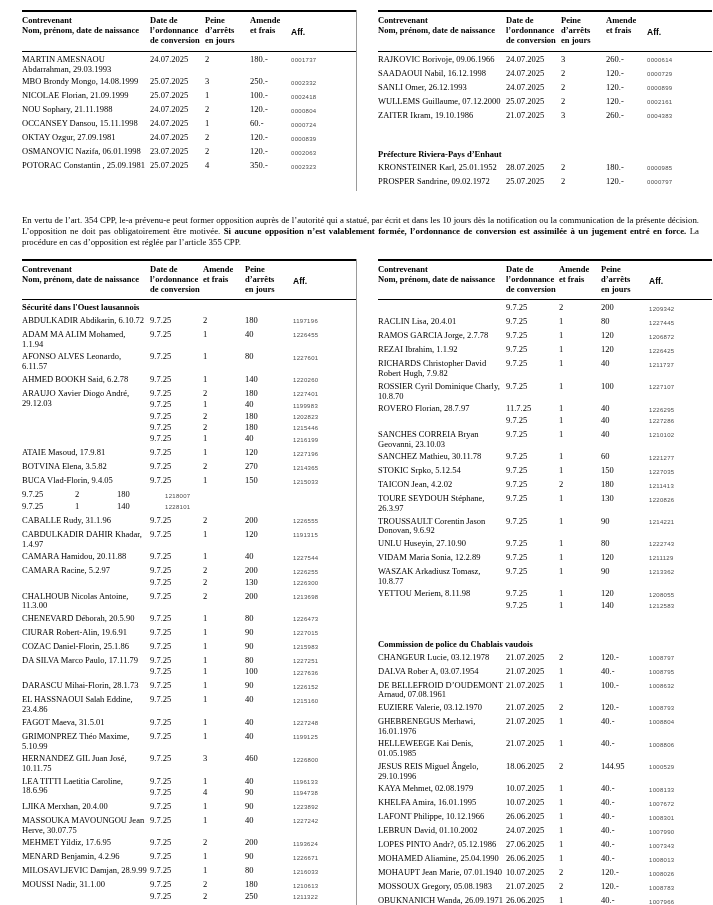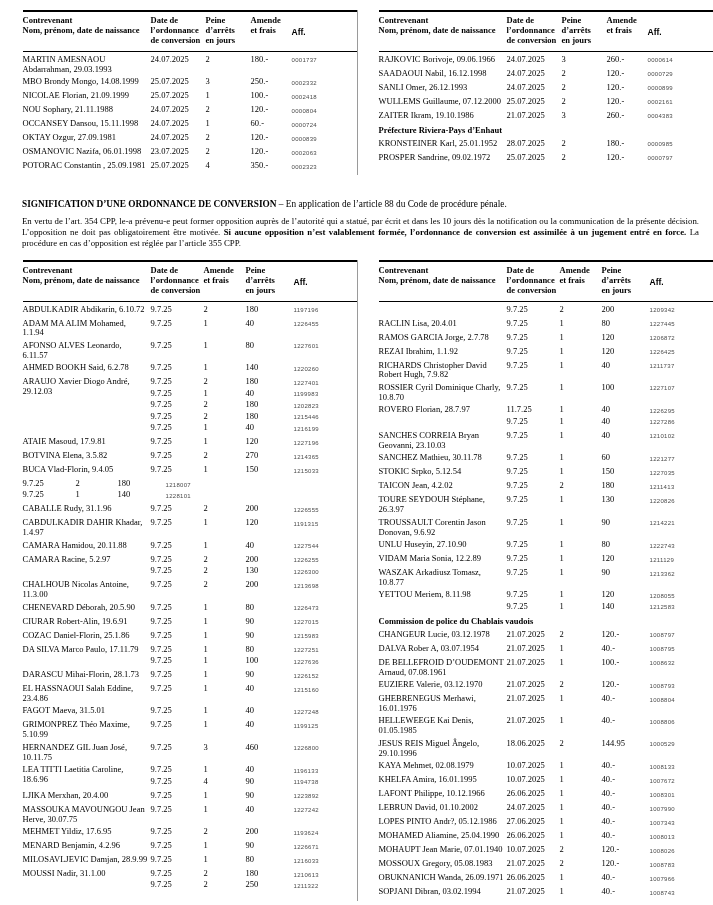--- a/index.html
+++ b/index.html
@@ -6,39 +6,39 @@
   .page{
     position:relative;
     width:713px;height:905px;
     background:#ffffff;
     overflow:hidden;
     font-family:"Liberation Serif",serif;
     font-size:8.5px;
     line-height:9.9px;
     color:#000;
   }
-  .cols{display:flex;align-items:stretch;justify-content:center;}
+  .cols{display:flex;align-items:stretch;}
   .col-left{width:334px;margin-left:22px;border-right:1px solid #9a9a9a;padding-right:0;}
   .col-right{width:334px;margin-left:21px;}
   .cols-top{margin-top:10px;}
   
   .tbl-header{
     border-top:2px solid #000;
     border-bottom:1.5px solid #000;
     padding:4px 0 5px 0;
     font-weight:bold;
   }
   .hdr-cell{white-space:pre-line;}
   .row{display:grid;grid-template-columns:128px 1fr;}
   .t-top .line{display:grid;grid-template-columns:55px 45px 41px 1fr;}
   .t-bot .line{display:grid;grid-template-columns:53px 42px 48px 1fr;}
   .name-cell{padding-right:3px;}
   .data-row{margin-bottom:2.6px;}
   .group{margin-top:3px;}
-  .group.gap{margin-top:4px;}
+  .group.gap{margin-top:28px;}
   .group-title{font-weight:bold;margin-bottom:2.5px;}
   .aff{
     font-family:"Liberation Sans",sans-serif;
     font-size:6px;
     letter-spacing:.3px;
     color:#4a4a4a;
     padding-top:1.5px;
   }
   .tbl-header .aff{
     font-family:Liberation Sans, sans-serif;
@@ -263,21 +263,20 @@
                   <div class="aff">0000797</div>
                 </div>
               </div>
             </div>
           </div>
         </div>
     </div>
   </div>
 
   <div class="notice">
-    <div class="notice-title"><b>SIGNIFICATION D’UNE ORDONNANCE DE CONVERSION</b><span> – En application de l’article 88 du Code de procédure pénale.</span></div>
     <div class="notice-para"><span>En vertu de l’art. 354 CPP, le-a prévenu-e peut former opposition auprès de l’autorité qui a statué, par écrit et dans les 10 jours dès la notification ou la communication de la présente décision. L’opposition ne doit pas obligatoirement être motivée. </span><b>Si aucune opposition n’est valablement formée, l’ordonnance de conversion est assimilée à un jugement entré en force.</b><span> La procédure en cas d’opposition est réglée par l’article 355 CPP.</span></div>
   </div>
 
   <div class="cols cols-bottom">
     <div class="col-left">
       <div class="t-bot">
           <div class="row tbl-header">
             <div class="hdr-cell name-cell">Contrevenant
 Nom, prénom, date de naissance</div>
             <div class="line">
@@ -286,20 +285,21 @@
 de conversion</div>
               <div class="hdr-cell">Amende
 et frais</div>
               <div class="hdr-cell">Peine
 d’arrêts
 en jours</div>
               <div class="hdr-cell aff">Aff.</div>
             </div>
           </div>
           <div class="group">
+            <div class="group-title">Sécurité dans l'Ouest lausannois</div>
             <div class="row data-row">
               <div class="name-cell">ABDULKADIR Abdikarin, 6.10.72</div>
               <div>
                 <div class="line">
                   <div class="val">9.7.25</div>
                   <div class="val">2</div>
                   <div class="val">180</div>
                   <div class="aff">1197196</div>
                 </div>
               </div>

